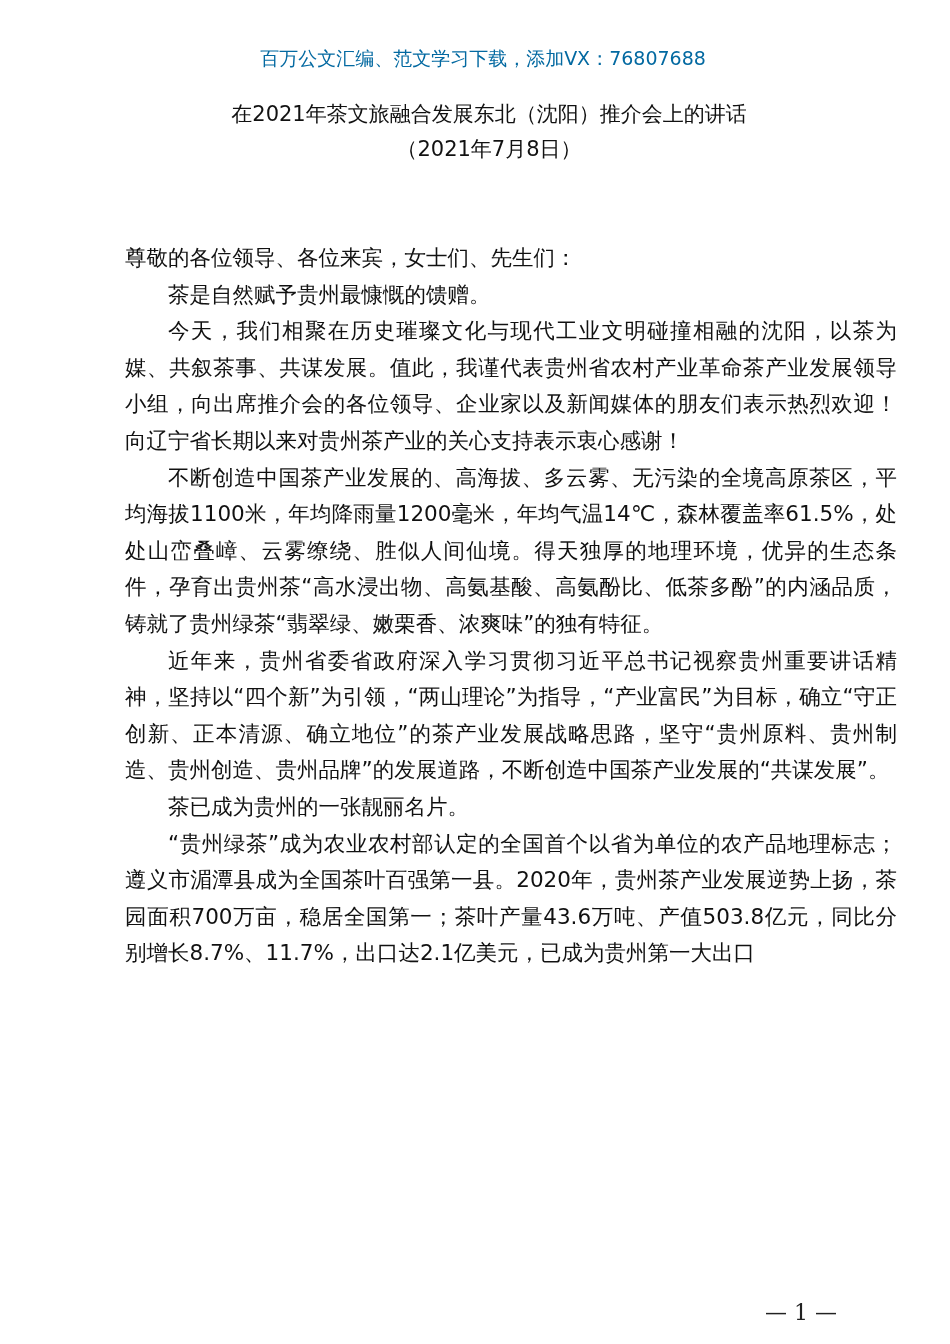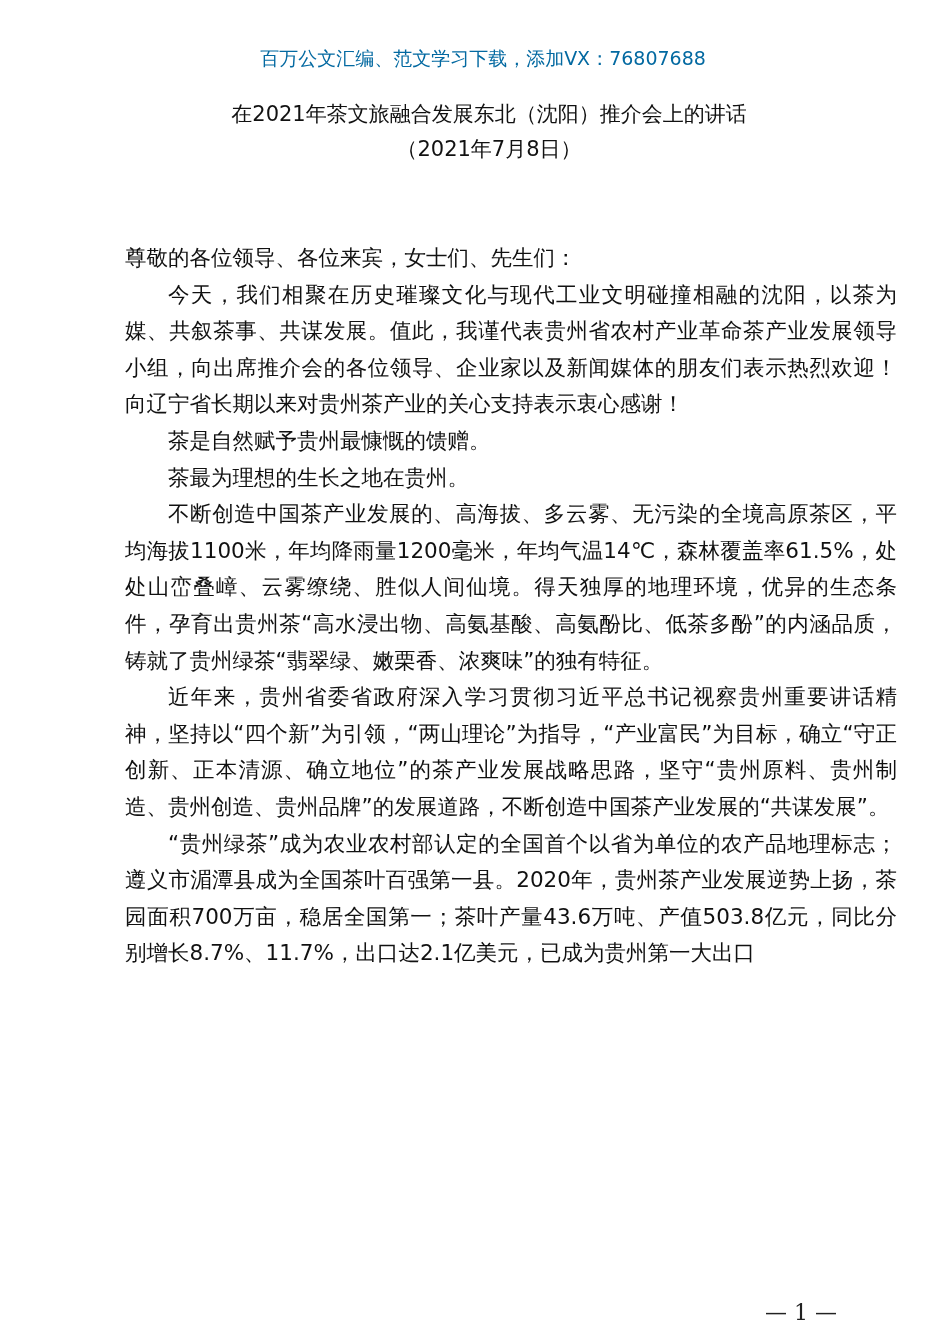--- a/index.html
+++ b/index.html
@@ -71,21 +71,21 @@
 
 <div class="watermark">百万公文汇编、范文学习下载，添加VX：76807688</div>
 
 <div class="title-block">
   <div>在2021年茶文旅融合发展东北（沈阳）推介会上的讲话</div>
   <div>（2021年7月8日）</div>
 </div>
 
 <div class="body-text">
   <p class="salutation">尊敬的各位领导、各位来宾，女士们、先生们：</p>
+  <p>茶是自然赋予贵州最慷慨的馈赠。</p>
   <p>今天，我们相聚在历史璀璨文化与现代工业文明碰撞相融的沈阳，以茶为媒、共叙茶事、共谋发展。值此，我谨代表贵州省农村产业革命茶产业发展领导小组，向出席推介会的各位领导、企业家以及新闻媒体的朋友们表示热烈欢迎！向辽宁省长期以来对贵州茶产业的关心支持表示衷心感谢！</p>
-  <p>茶是自然赋予贵州最慷慨的馈赠。</p>
-  <p>茶最为理想的生长之地在贵州。</p>
   <p>不断创造中国茶产业发展的、高海拔、多云雾、无污染的全境高原茶区，平均海拔1100米，年均降雨量1200毫米，年均气温14℃，森林覆盖率61.5%，处处山峦叠嶂、云雾缭绕、胜似人间仙境。得天独厚的地理环境，优异的生态条件，孕育出贵州茶“高水浸出物、高氨基酸、高氨酚比、低茶多酚”的内涵品质，铸就了贵州绿茶“翡翠绿、嫩栗香、浓爽味”的独有特征。</p>
   <p>近年来，贵州省委省政府深入学习贯彻习近平总书记视察贵州重要讲话精神，坚持以“四个新”为引领，“两山理论”为指导，“产业富民”为目标，确立“守正创新、正本清源、确立地位”的茶产业发展战略思路，坚守“贵州原料、贵州制造、贵州创造、贵州品牌”的发展道路，不断创造中国茶产业发展的“共谋发展”。</p>
+  <p>茶已成为贵州的一张靓丽名片。</p>
   <p>“贵州绿茶”成为农业农村部认定的全国首个以省为单位的农产品地理标志；遵义市湄潭县成为全国茶叶百强第一县。2020年，贵州茶产业发展逆势上扬，茶园面积700万亩，稳居全国第一；茶叶产量43.6万吨、产值503.8亿元，同比分别增长8.7%、11.7%，出口达2.1亿美元，已成为贵州第一大出口</p>
 </div>
 
 <div class="page-number">— 1 —</div>
 
 </body></html>

